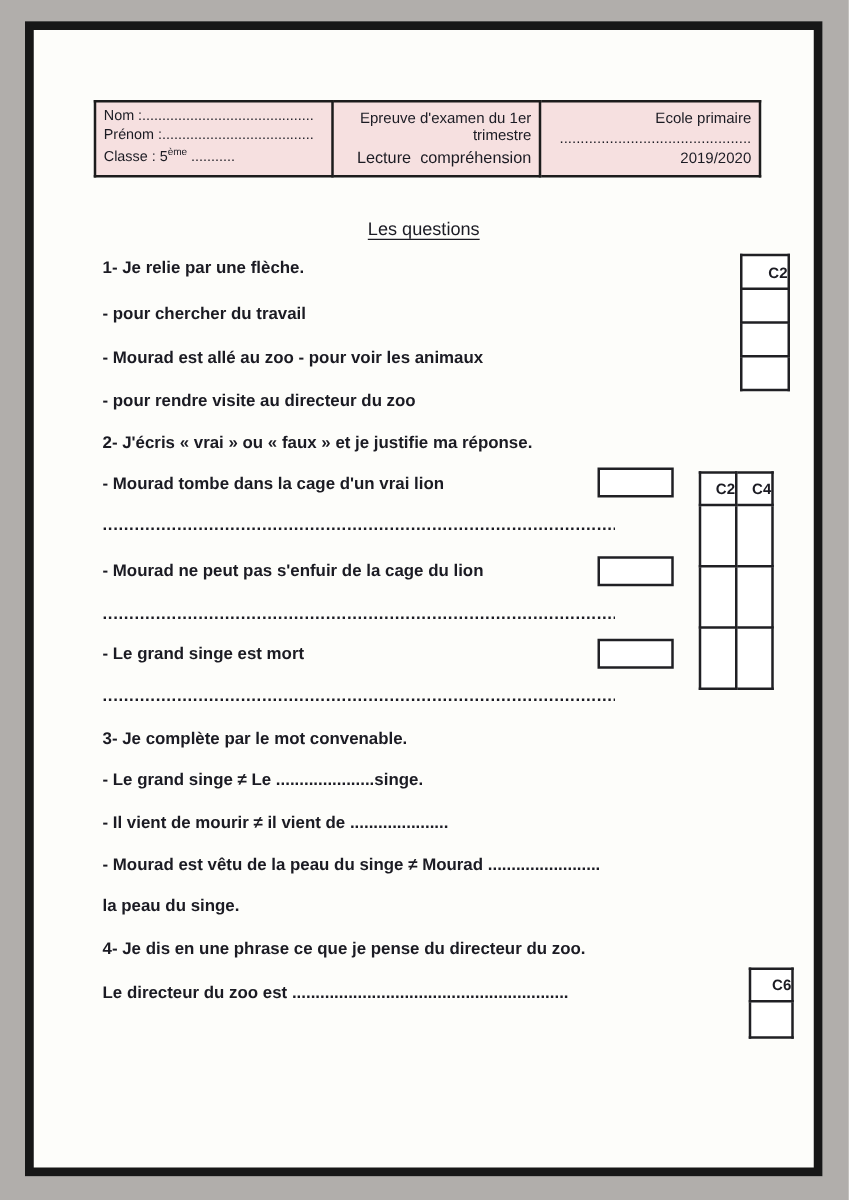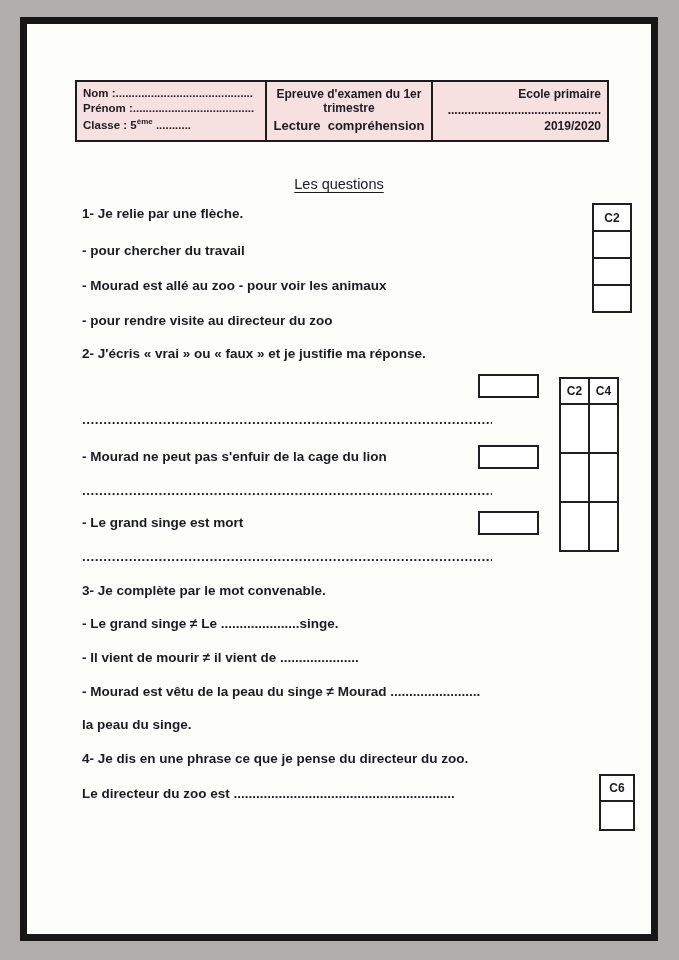--- a/index.html
+++ b/index.html
@@ -10,44 +10,44 @@
     color:var(--ink,#1b1b23);
   }
   .frame{
     position:absolute;left:20px;top:17px;width:638px;height:924px;
     box-sizing:border-box;border:7px solid #171717;background:#fdfdfa;
   }
   
   .header-table{position:absolute;left:48px;top:56px;border-collapse:collapse}
   .header-table td{
     border:2px solid #1c1c1c;background:var(--header-pink,#f6e0e0);
-    vertical-align:top;padding:5px 6px;font-weight:bold;color:var(--ink,#1b1b23);
+    vertical-align:top;padding:5px 6px;font-weight:normal;color:var(--ink,#1b1b23);
   }
   .cell-left{width:176px;font-size:11.5px}
   .cell-left div{margin-bottom:3px;white-space:nowrap;overflow:hidden}
   .cell-left sup{font-size:8px}
-  .cell-center{width:152px;text-align:center;font-size:12px}
+  .cell-center{width:152px;text-align:right;font-size:12px}
   .cell-center .exam-subject{font-size:13px;margin-top:3px;white-space:pre-wrap}
   .cell-right{width:162px;text-align:right;font-size:12px}
   .cell-right div{margin-bottom:2px;white-space:nowrap;overflow:hidden}
   
   .doc-title{position:absolute;top:152px;left:0;width:624px;text-align:center;
     font-size:14.5px;font-weight:normal}
   .doc-title span{text-decoration:underline;text-underline-offset:3px}
   
   .line{position:absolute;left:55px;font-size:13.5px;font-weight:bold;
     white-space:nowrap;color:var(--ink,#1b1b23)}
   .dots-line{width:410px;overflow:hidden;letter-spacing:.5px}
   
   .ansbox{position:absolute;left:451px;width:57px;height:20px;
     border:2px solid #202024;background:#fff}
   
   .score-grid{position:absolute;border-collapse:collapse}
   .score-grid td{
-    border:2px solid #202024;background:#fff;text-align:center;vertical-align:middle;
+    border:2px solid #202024;background:#fff;text-align:right;vertical-align:middle;
     font-size:12px;font-weight:bold;color:var(--ink,#1b1b23);padding:0;
   }
   .g1 td{width:36px;height:25px}
   .g2 td{width:27px}
   .g2 tr.hrow td{height:24px}
   .g2 tr.rrow td{height:47px}
   .g3 td{width:34px;height:27px}
   .g4 td{width:32px}
   .g4 tr.hrow td{height:24px}
   .g4 tr.rrow td{height:27px}
@@ -81,20 +81,21 @@
   <div class="doc-title">
     <span>Les questions</span>
   </div>
 
   <div class="line" style="top:182px">1- Je relie par une flèche.</div>
   <div class="line" style="top:219px">- pour chercher du travail</div>
   <div class="line" style="top:254px">- Mourad est allé au zoo - pour voir les animaux</div>
   <div class="line" style="top:289px">- pour rendre visite au directeur du zoo</div>
 
   <div class="line" style="top:322px">2- J'écris « vrai » ou « faux » et je justifie ma réponse.</div>
+  <div class="line" style="top:355px">- Mourad tombe dans la cage d'un vrai lion</div>
   <div class="ansbox" style="top:350px"></div>
   <div class="line dots-line" style="top:388px">.....................................................................................................................................</div>
   <div class="line" style="top:425px">- Mourad ne peut pas s'enfuir de la cage du lion</div>
   <div class="ansbox" style="top:421px"></div>
   <div class="line dots-line" style="top:459px">.....................................................................................................................................</div>
   <div class="line" style="top:491px">- Le grand singe est mort</div>
   <div class="ansbox" style="top:487px"></div>
   <div class="line dots-line" style="top:525px">.....................................................................................................................................</div>
 
   <div class="line" style="top:559px">3- Je complète par le mot convenable.</div>

